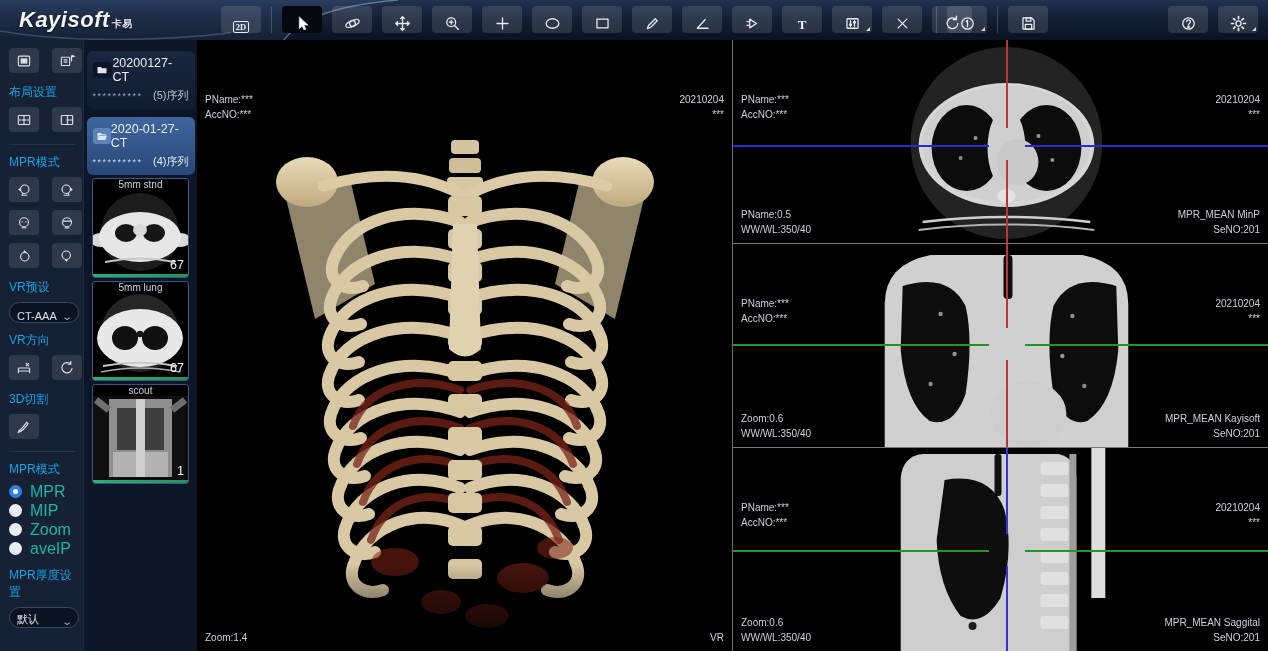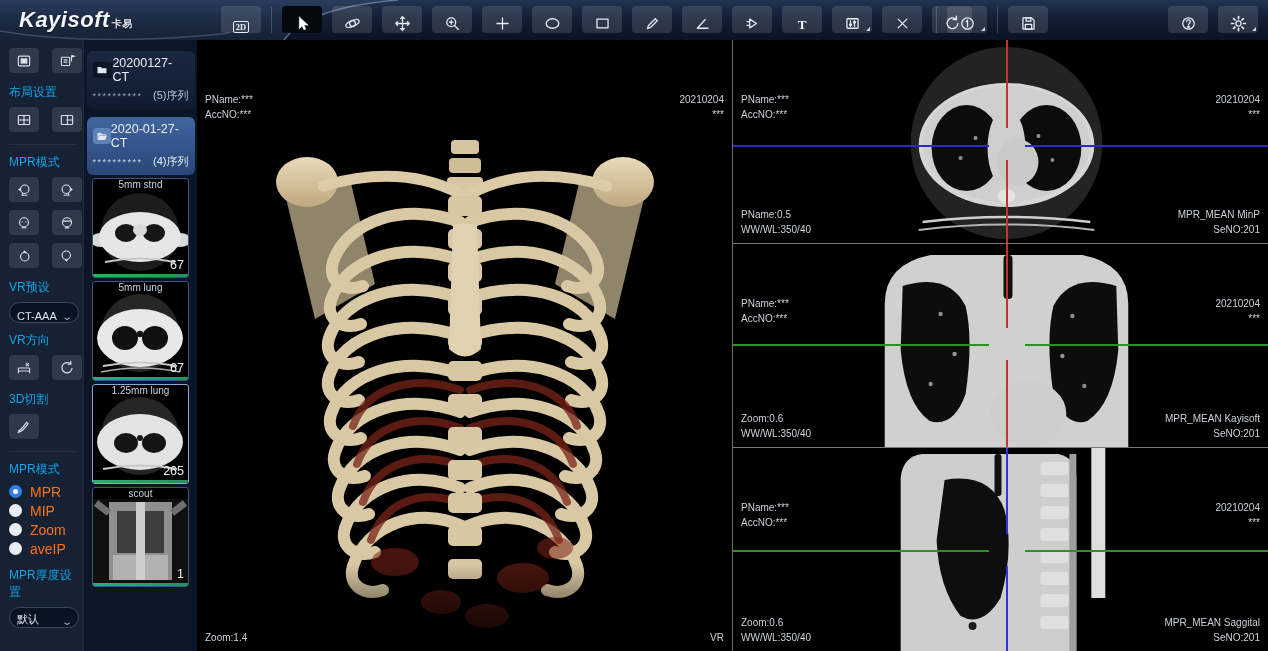--- a/index.html
+++ b/index.html
@@ -48,21 +48,21 @@
   .rot90 svg { transform:rotate(90deg); }
   .rot270 svg { transform:rotate(-90deg); }
   .dd { display:flex; align-items:flex-end; justify-content:space-between; width:70px; height:21px;
     background:#0a1322; border:1px solid #38495f; border-radius:11px; padding:0 7px;
     font-size:11px; color:#dbe1ea; margin-top:2px; cursor:pointer; }
   .dd .chev { font-size:10px; color:#9fb0c6; transform:scaleX(1.4); }
   .radio-row { display:flex; align-items:center; gap:8px; height:19px; cursor:pointer; }
   .radio { position:relative; width:13px; height:13px; border-radius:50%; background:#e9edf3; flex:0 0 auto; }
   .radio.checked { background:#2f7fe8; }
   .radio.checked::after { content:''; position:absolute; inset:4px; border-radius:50%; background:#fff; }
-  .radio-label { font-size:14px; color:#f97316; }
+  .radio-label { font-size:16px; color:#14b8a6; }
 
   
   .study { width:108px; margin:8px auto 3px; border-radius:6px; padding:5px 6px 6px;
     background:linear-gradient(180deg,#1a2740,#111c30); cursor:pointer; }
   .study.selected { background:linear-gradient(180deg,#40649e,#294778); }
   .study-row1 { display:flex; justify-content:space-between; align-items:center; }
   .folder-box { width:20px; height:16px; border-radius:3px; background:#0d1626; display:flex;
     align-items:center; justify-content:center; color:#dfe6ef; }
   .study.selected .folder-box { background:#5d82b8; }
   .folder-box svg { width:12px; height:12px; }
@@ -410,34 +410,20 @@
         <ellipse cx="32" cy="45" rx="13" ry="12" fill="#101010"></ellipse>
           <ellipse cx="62" cy="45" rx="13" ry="12" fill="#101010"></ellipse>
         <circle cx="47" cy="41" r="3.2" fill="#151515"></circle>
         <path d="M10 73 Q47 66 84 73" stroke="#c9c9c9" stroke-width="2" fill="none"></path>
         <path d="M8 79 Q47 71 87 79" stroke="#aaaaaa" stroke-width="1.6" fill="none"></path>
       </svg>
       <div class="thumb-count">67</div>
       <div class="thumb-bar"></div>
     </div>
 
-    <div class="thumb selected">
-      <div class="thumb-title">1.25mm lung</div>
-      <svg class="thumb-img" viewBox="0 0 95 84">
-        <rect width="95" height="84" fill="#000"></rect>
-          <circle cx="47" cy="40" r="39" fill="#262626"></circle>
-        <ellipse cx="47" cy="46" rx="43" ry="28" fill="#e3e3e3"></ellipse>
-        <ellipse cx="33" cy="47" rx="12" ry="10" fill="#141414"></ellipse>
-          <ellipse cx="61" cy="47" rx="12" ry="10" fill="#141414"></ellipse>
-        <circle cx="47" cy="42" r="3" fill="#181818"></circle>
-        <path d="M10 73 Q47 66 84 73" stroke="#c9c9c9" stroke-width="2" fill="none"></path>
-      </svg>
-      <div class="thumb-count">265</div>
-      <div class="thumb-bar"></div>
-    </div>
 
     <div class="thumb">
       <div class="thumb-title">scout</div>
       <svg class="thumb-img" viewBox="0 0 95 84">
         <rect width="95" height="84" fill="#0f0f0f"></rect>
         <rect x="16" y="3" width="63" height="78" fill="#8f8f8f"></rect>
         <path d="M16 14 L3 4" stroke="#6f6f6f" stroke-width="7"></path>
           <path d="M79 14 L92 4" stroke="#6f6f6f" stroke-width="7"></path>
         <rect x="24" y="12" width="19" height="42" fill="#3e3e3e"></rect>
           <rect x="52" y="12" width="19" height="42" fill="#3e3e3e"></rect>

